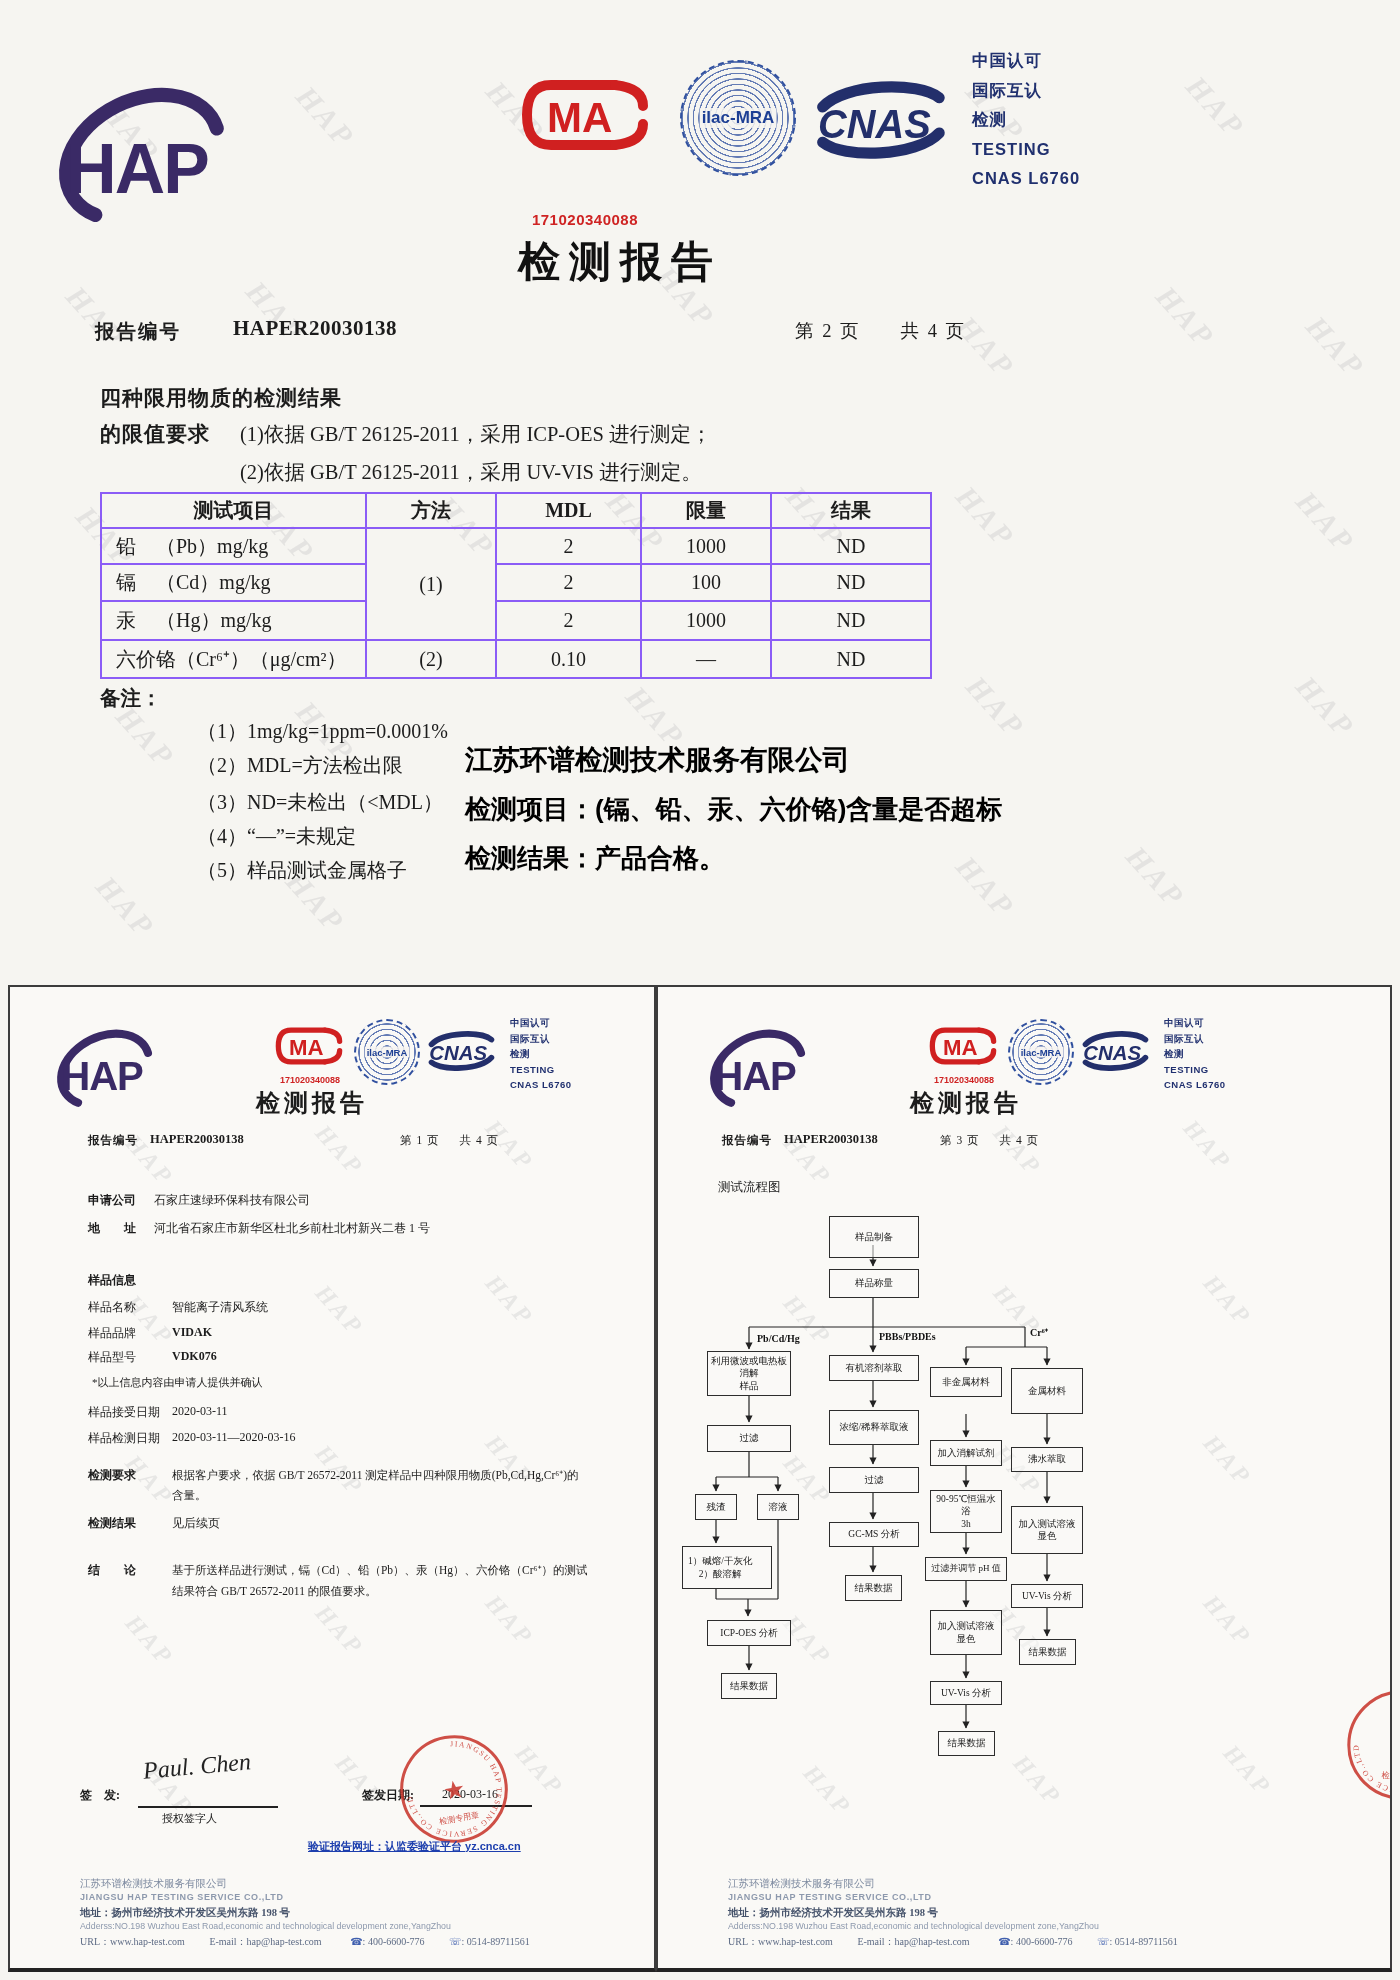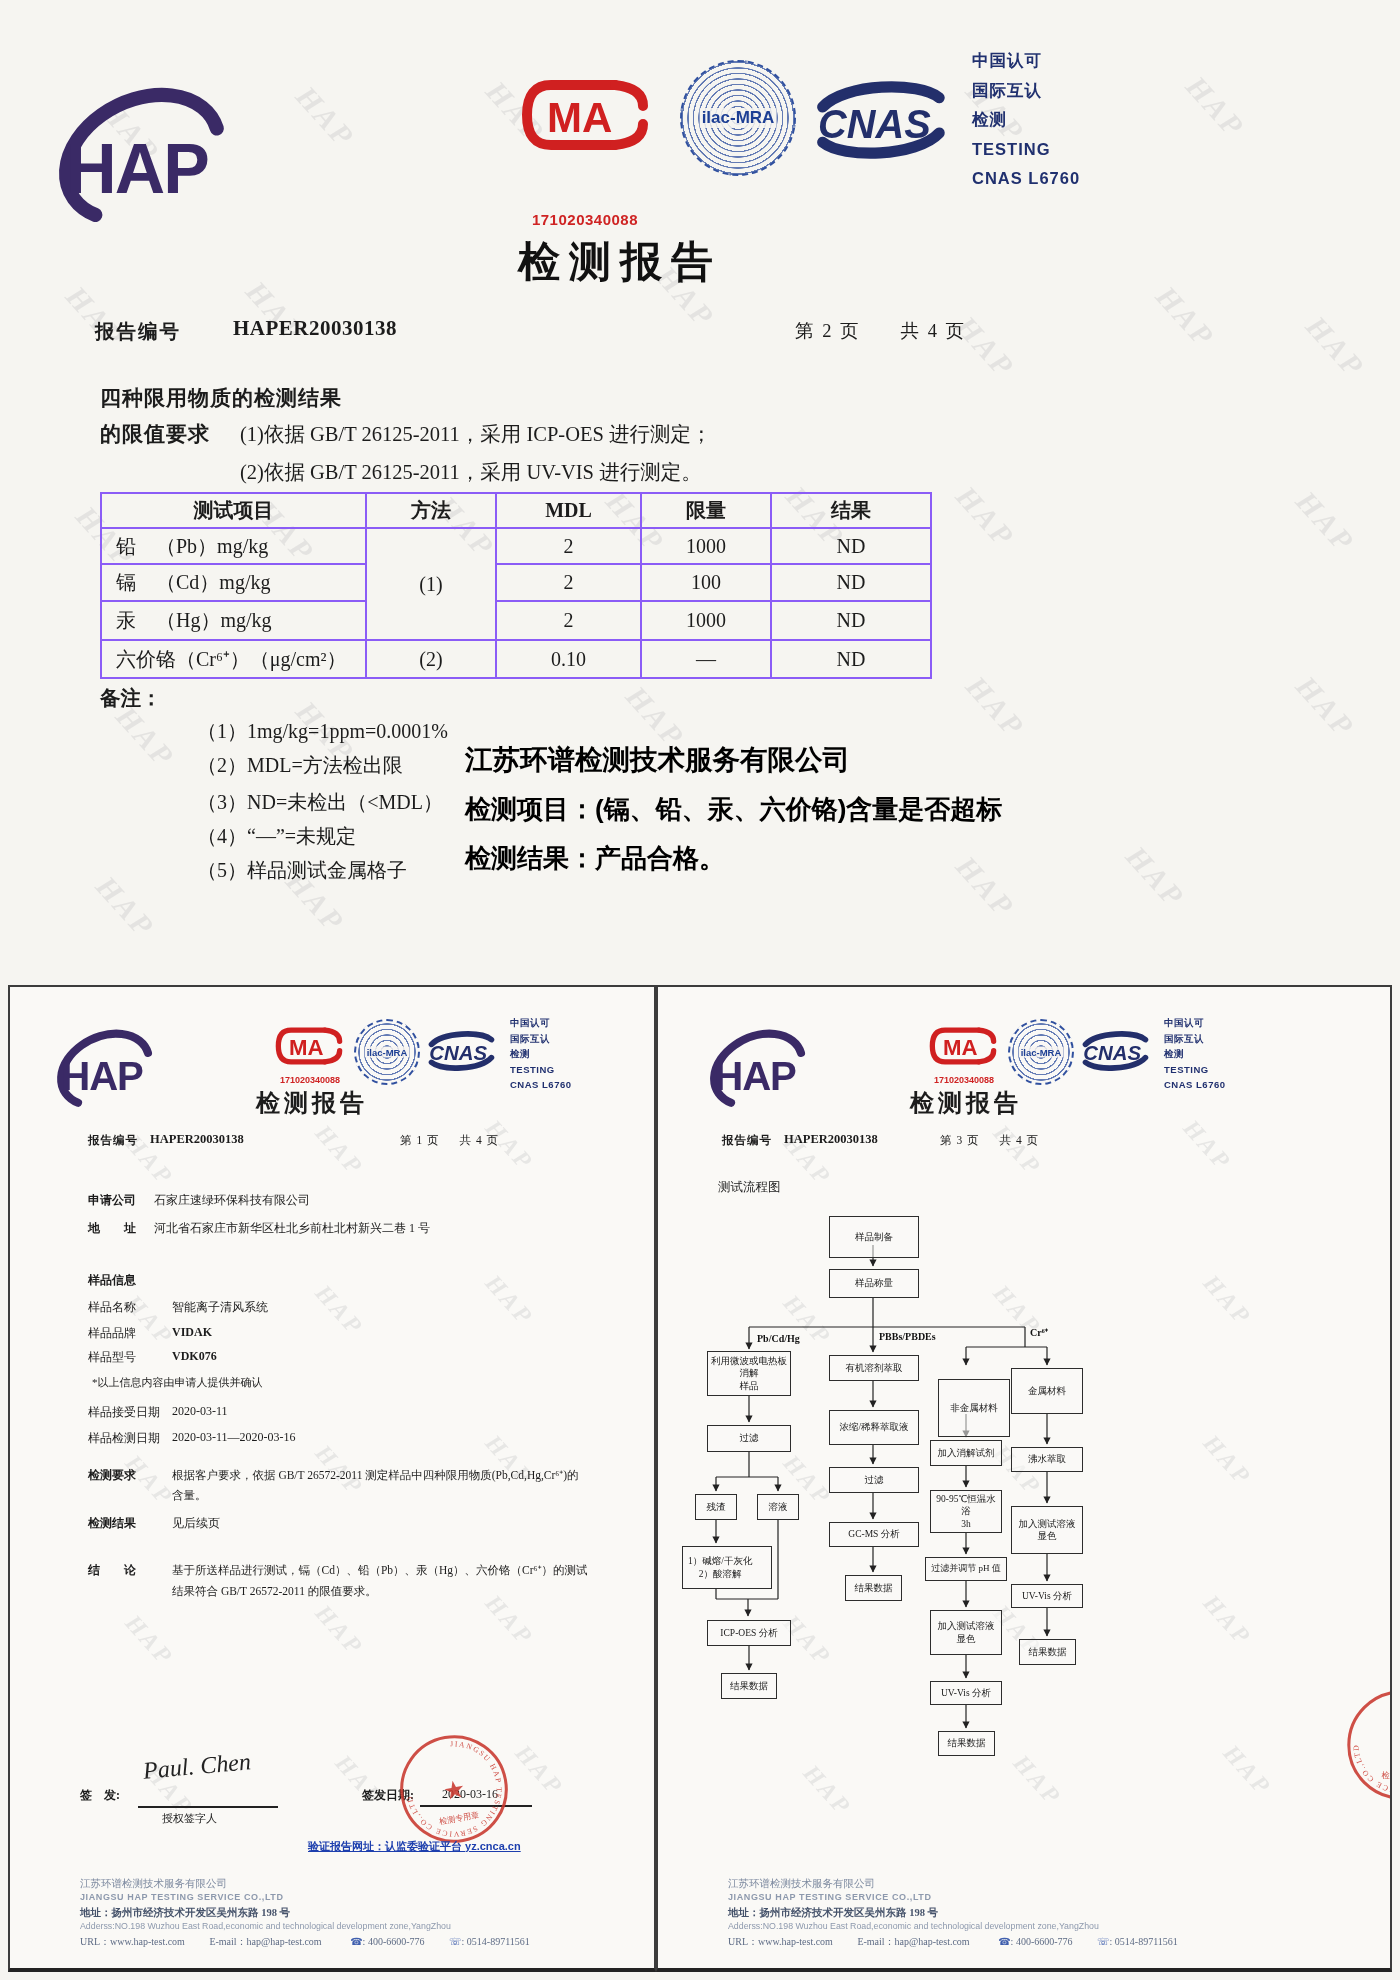--- a/index.html
+++ b/index.html
@@ -397,21 +397,21 @@
   <div class="fb" style="left:99px;top:507px;width:42px;height:26px;">溶液</div>
   <div class="fb left" style="left:24px;top:559px;width:90px;height:43px;">1）碱熔/干灰化
 2）酸溶解</div>
   <div class="fb" style="left:49px;top:633px;width:84px;height:26px;">ICP-OES 分析</div>
   <div class="fb" style="left:63px;top:686px;width:56px;height:26px;">结果数据</div>
   <div class="fb" style="left:171px;top:368px;width:90px;height:26px;">有机溶剂萃取</div>
   <div class="fb" style="left:171px;top:423px;width:90px;height:35px;">浓缩/稀释萃取液</div>
   <div class="fb" style="left:171px;top:480px;width:90px;height:26px;">过滤</div>
   <div class="fb" style="left:171px;top:535px;width:90px;height:25px;">GC-MS 分析</div>
   <div class="fb" style="left:187px;top:588px;width:57px;height:26px;">结果数据</div>
-  <div class="fb" style="left:272px;top:392px;width:72px;height:58px;margin-left:8px;">非金属材料</div>
+  <div class="fb" style="left:272px;top:380px;width:72px;height:30px;">非金属材料</div>
   <div class="fb" style="left:272px;top:453px;width:72px;height:26px;">加入消解试剂</div>
   <div class="fb" style="left:272px;top:503px;width:72px;height:43px;">90-95℃恒温水浴
 3h</div>
   <div class="fb" style="left:267px;top:570px;width:82px;height:24px;font-size:9px;">过滤并调节 pH 值</div>
   <div class="fb" style="left:272px;top:623px;width:72px;height:45px;">加入测试溶液
 显色</div>
   <div class="fb" style="left:272px;top:694px;width:72px;height:24px;">UV-Vis 分析</div>
   <div class="fb" style="left:280px;top:744px;width:57px;height:25px;">结果数据</div>
   <div class="fb" style="left:353px;top:381px;width:72px;height:46px;">金属材料</div>
   <div class="fb" style="left:353px;top:460px;width:72px;height:25px;">沸水萃取</div>

